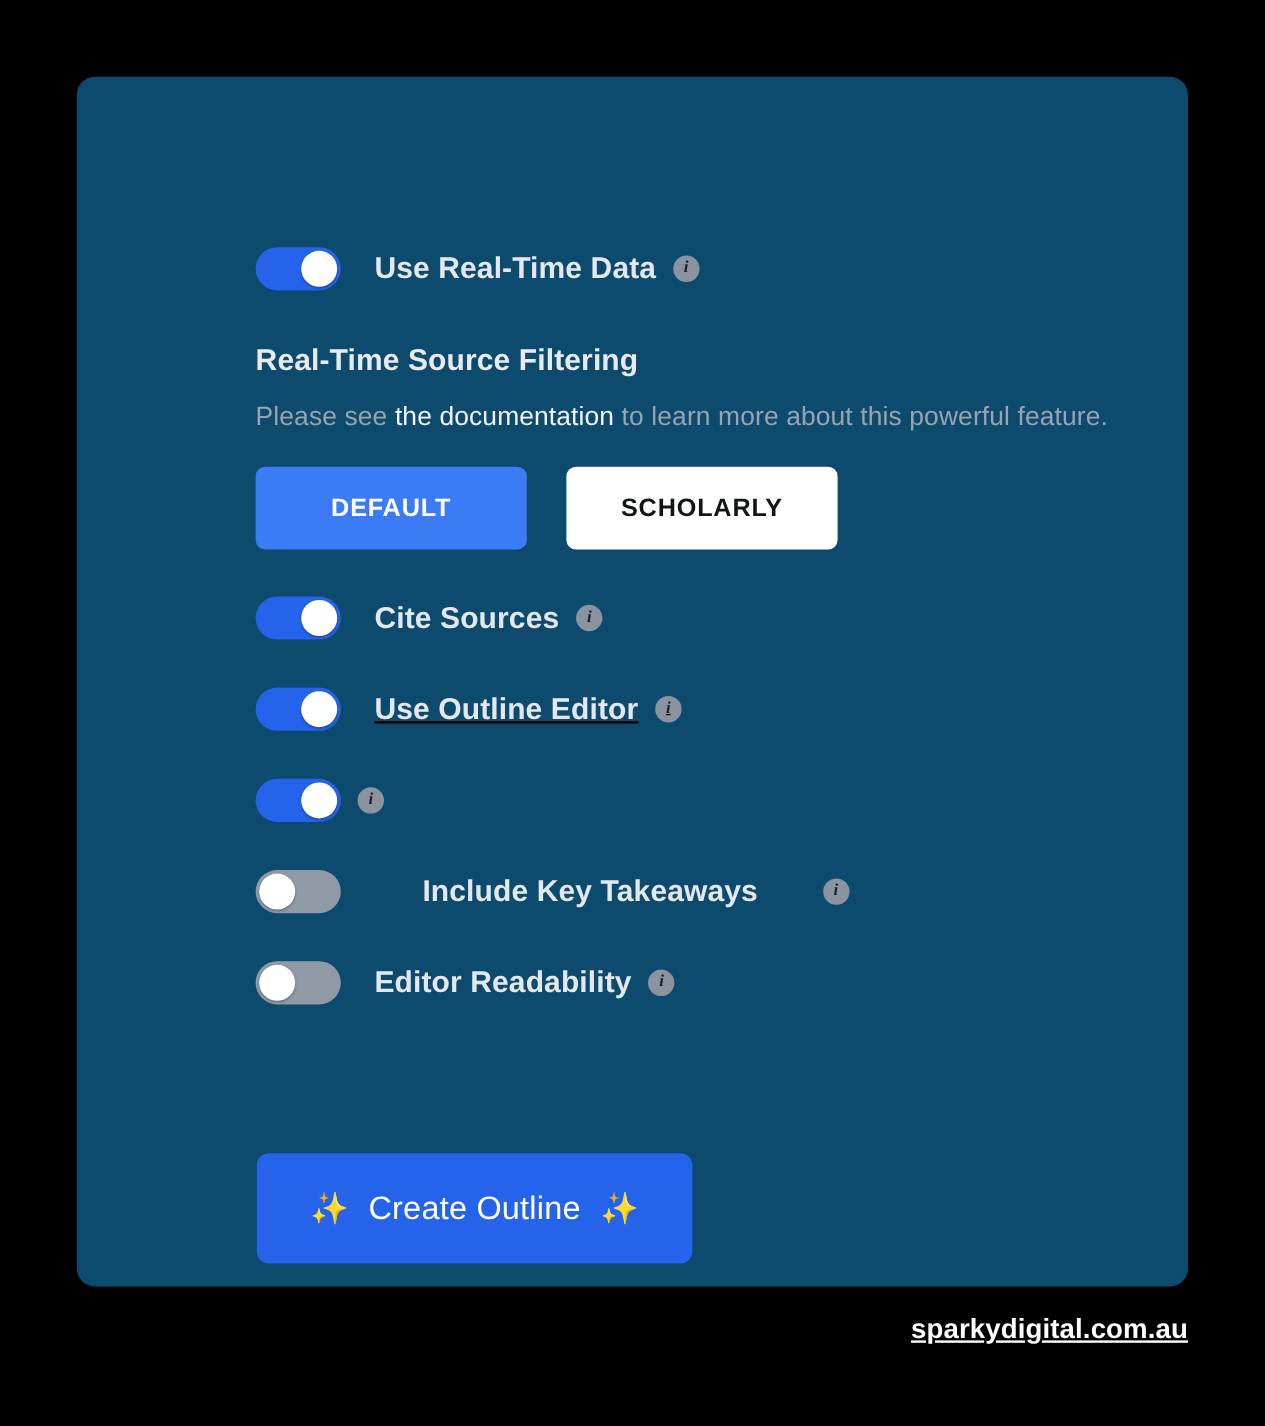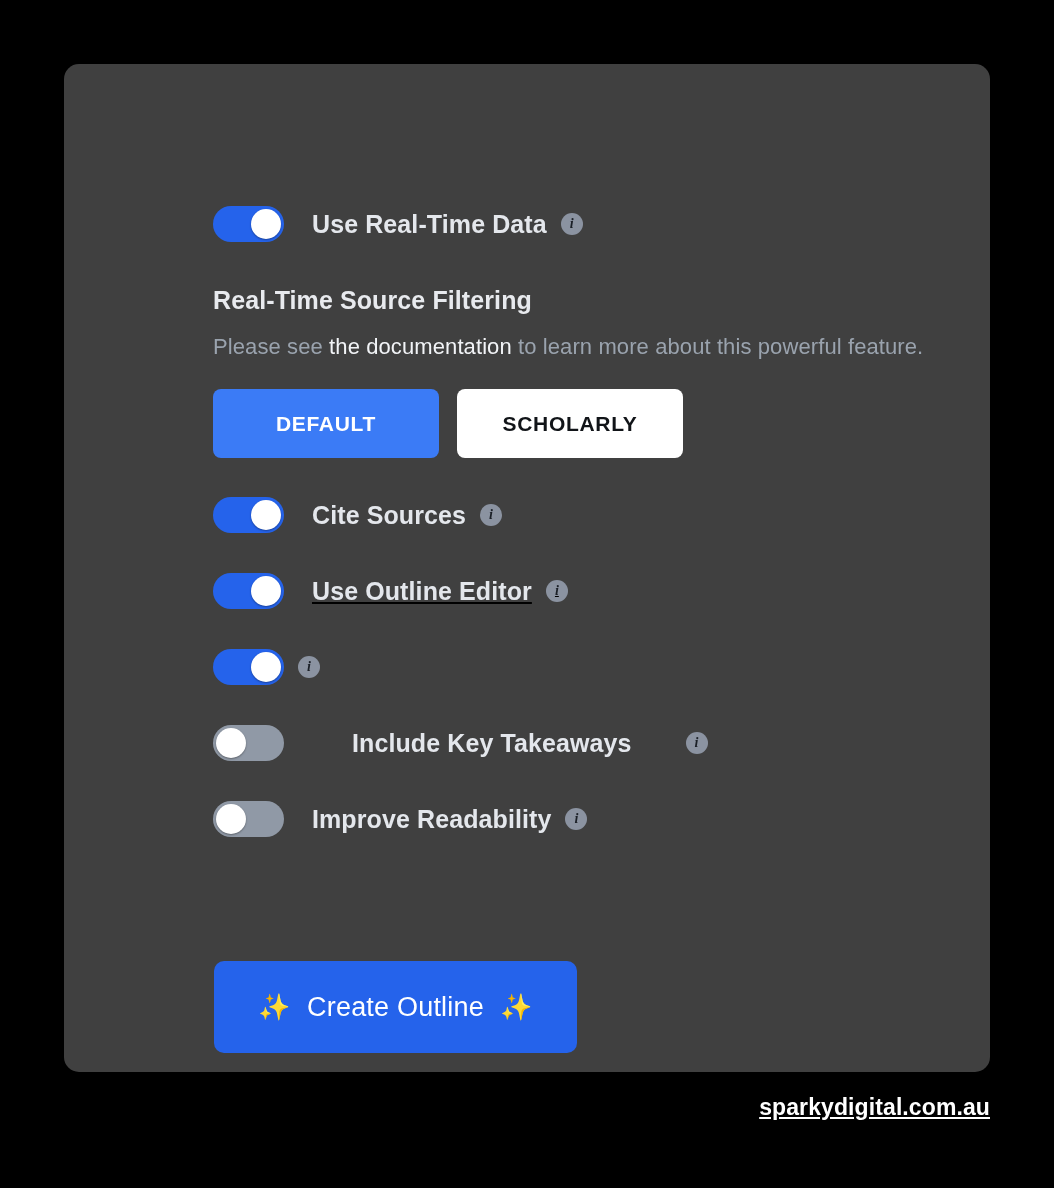--- a/index.html
+++ b/index.html
@@ -21,21 +21,21 @@
     overflow: hidden;
   }
 
   
   .card {
     position: absolute;
     left: 64px;
     top: 64px;
     width: 926px;
     height: 1008px;
-    background: #404040;
+    background: #0c4a6e;
     border-radius: 15px;
   }
 
   
   .toggle-row {
     position: absolute;
     display: flex;
     align-items: center;
     height: 36px;
   }
@@ -120,21 +120,21 @@
     text-decoration: none;
     cursor: pointer;
   }
 
   
   .preset-row {
     position: absolute;
     left: 149px;
     top: 325px;
     display: flex;
-    gap: 18px;
+    gap: 33px;
   }
   .preset-btn {
     width: 226px;
     height: 69px;
     border-radius: 8px;
     border: none;
     font-family: inherit;
     font-size: 21px;
     font-weight: 700;
     letter-spacing: .7px;
@@ -252,21 +252,21 @@
         <span class="knob"></span>
       </div>
       <span class="toggle-label">Include Key Takeaways</span>
       <span class="info-icon">i</span>
     </div>
 
     <div class="toggle-row" style="left:149px; top:737px;">
       <div class="toggle off">
         <span class="knob"></span>
       </div>
-      <span class="toggle-label">Improve Readability</span>
+      <span class="toggle-label">Editor Readability</span>
       <span class="info-icon">i</span>
     </div>
 
 
     <button class="cta-button">
       <span class="sparkle">✨</span>
       <span>Create Outline</span>
       <span class="sparkle">✨</span>
     </button>
 

